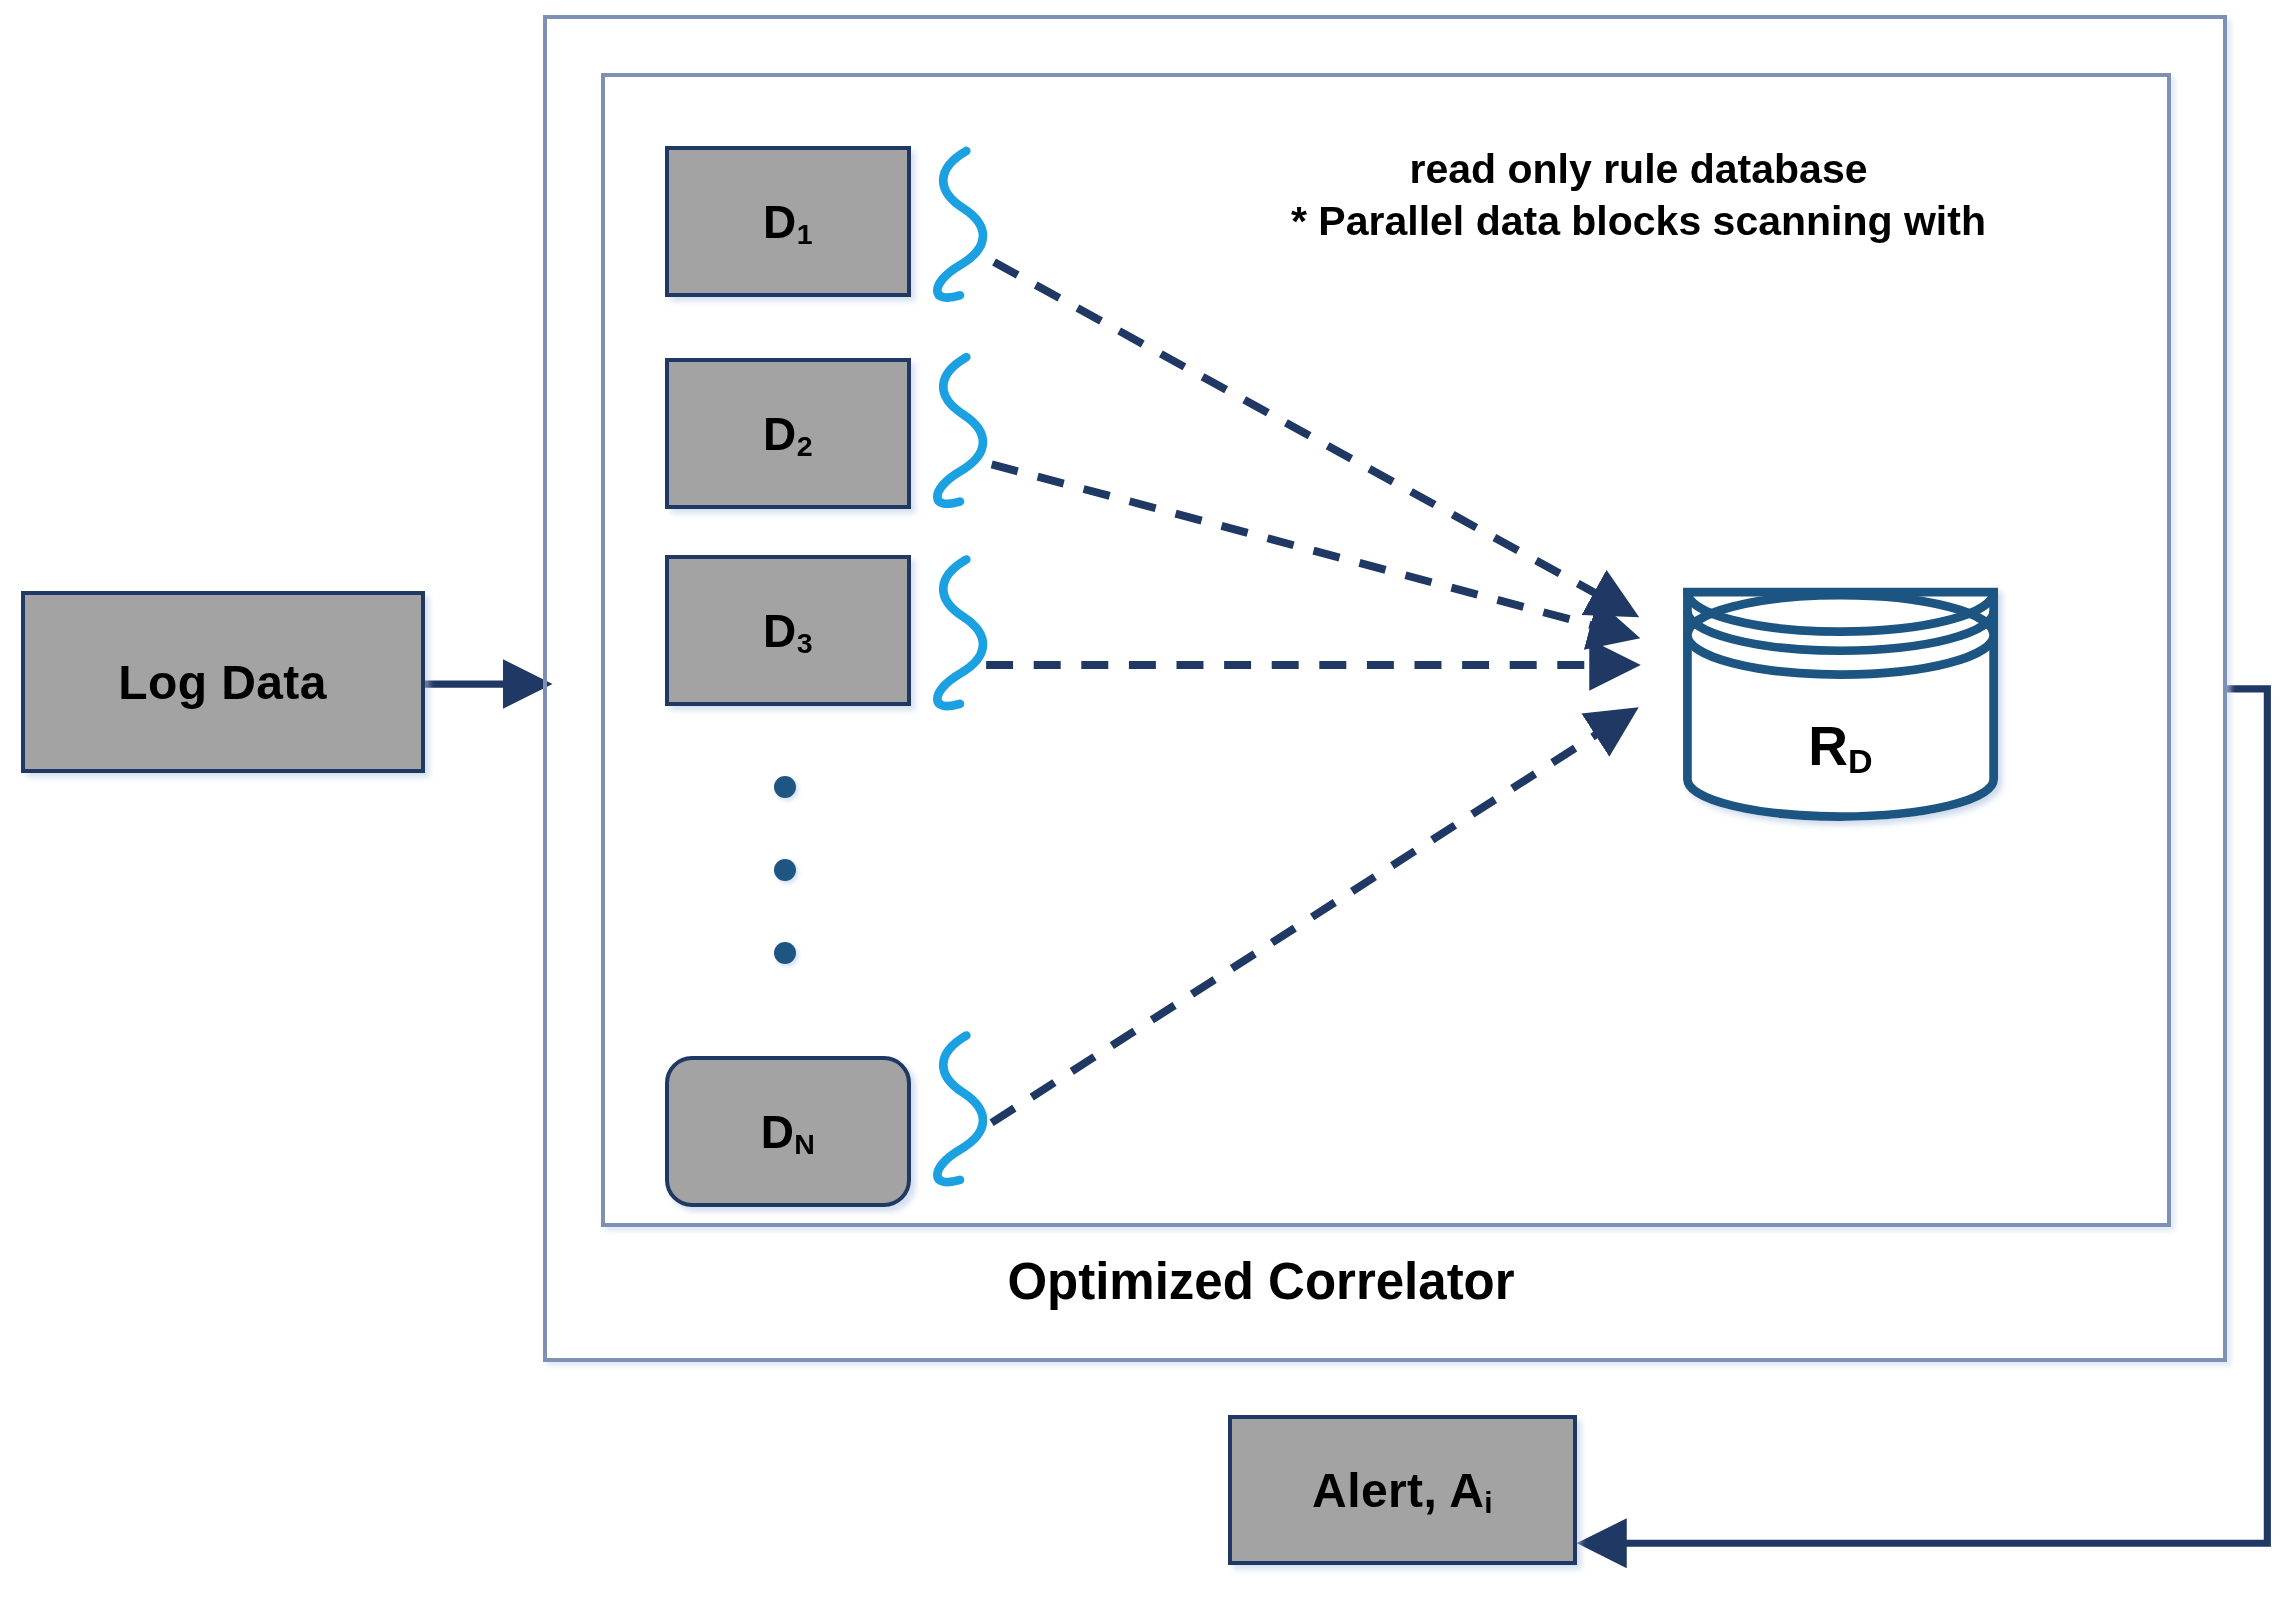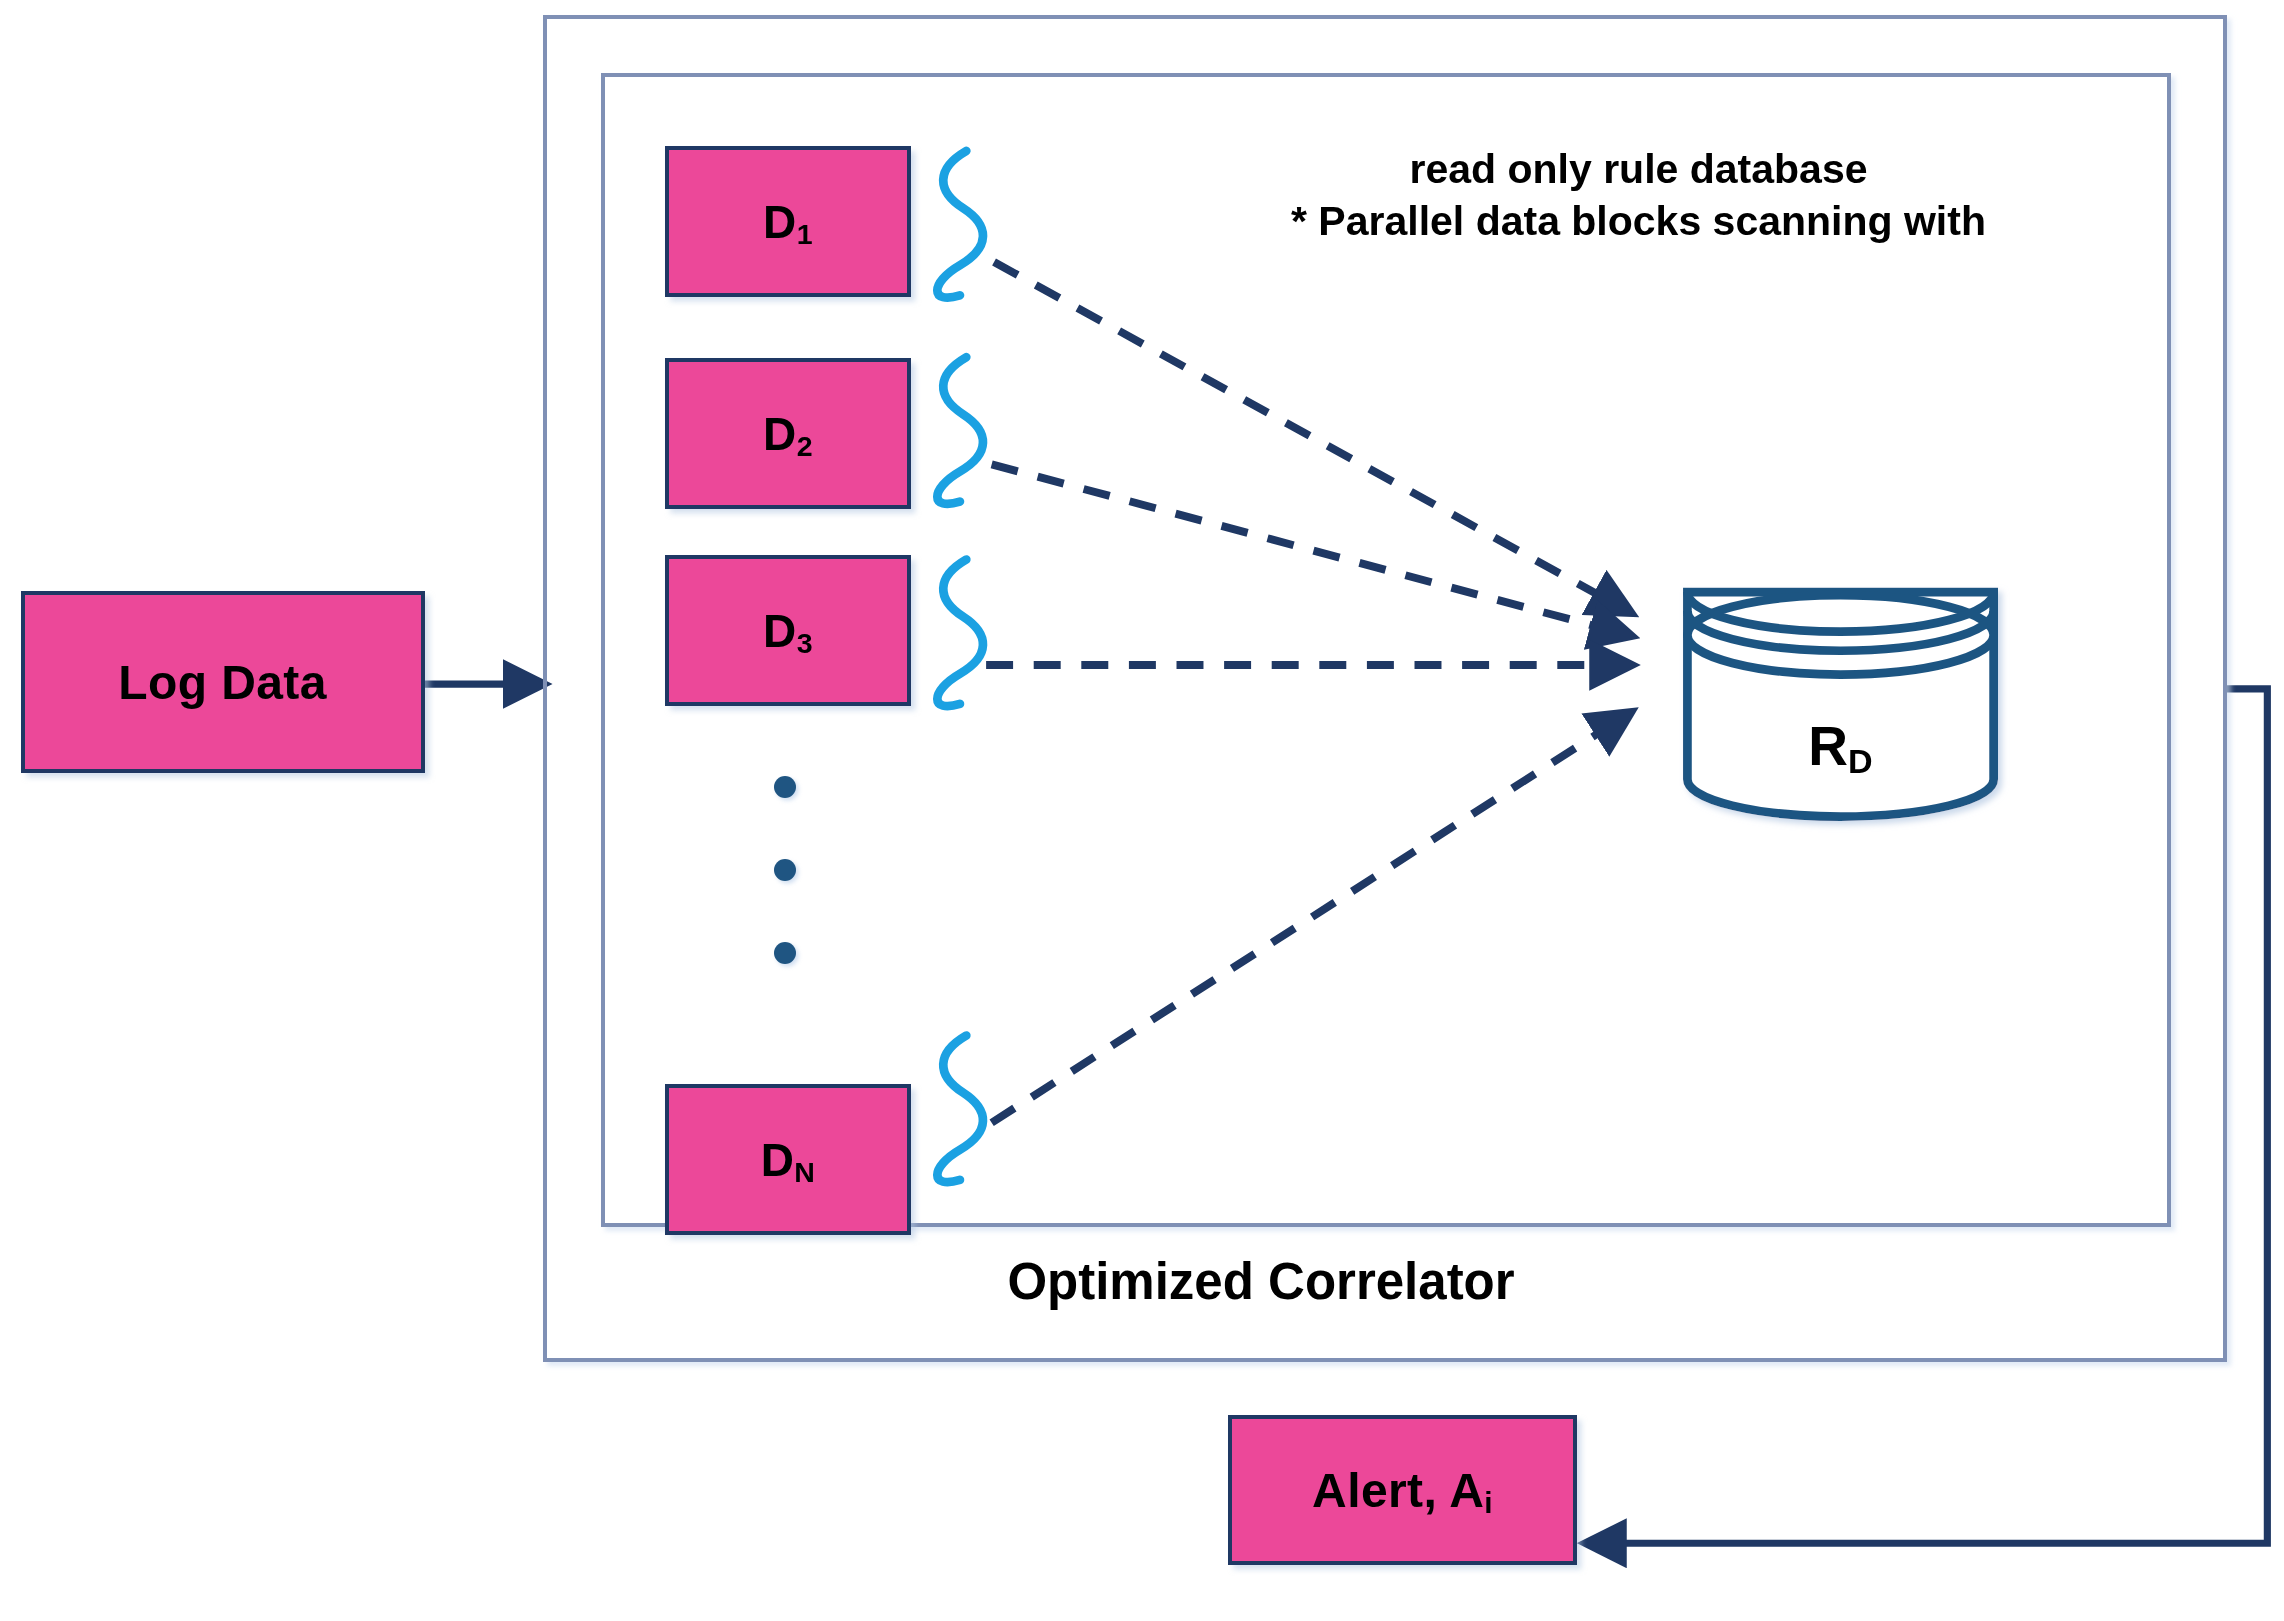--- a/index.html
+++ b/index.html
@@ -17,21 +17,21 @@
   }
   #svg-layer {
     position: absolute;
     left: 0;
     top: 0;
     width: 2284px;
     height: 1622px;
   }
   .node-box {
     position: absolute;
-    background: #ec4899;
+    background: #a3a3a3;
     border: 4px solid #1F3864;
     box-sizing: border-box;
     display: flex;
     align-items: center;
     justify-content: center;
     box-shadow: 4.8px 4.8px 5.6px rgba(180, 200, 225, 0.55);
   }
   .node-label {
     font-weight: bold;
     color: #000000;
@@ -64,21 +64,21 @@
 
   .data-block {
     width: 246px;
     height: 151px;
   }
   .data-block .node-label { font-size: 46px; }
 
   #db-1 { left: 665px; top: 146px; }
   #db-2 { left: 665px; top: 358px; }
   #db-3 { left: 665px; top: 555px; }
-  #db-n { left: 665px; top: 1084px; }
+  #db-n { left: 665px; top: 1056px; border-radius: 27px; }
 
   .frame {
     position: absolute;
     border: 4px solid #7F90B5;
     box-sizing: border-box;
     background: transparent;
     box-shadow: 4px 4px 4.8px rgba(205, 220, 240, 0.6);
   }
   #outer-frame {
     left: 543px;

